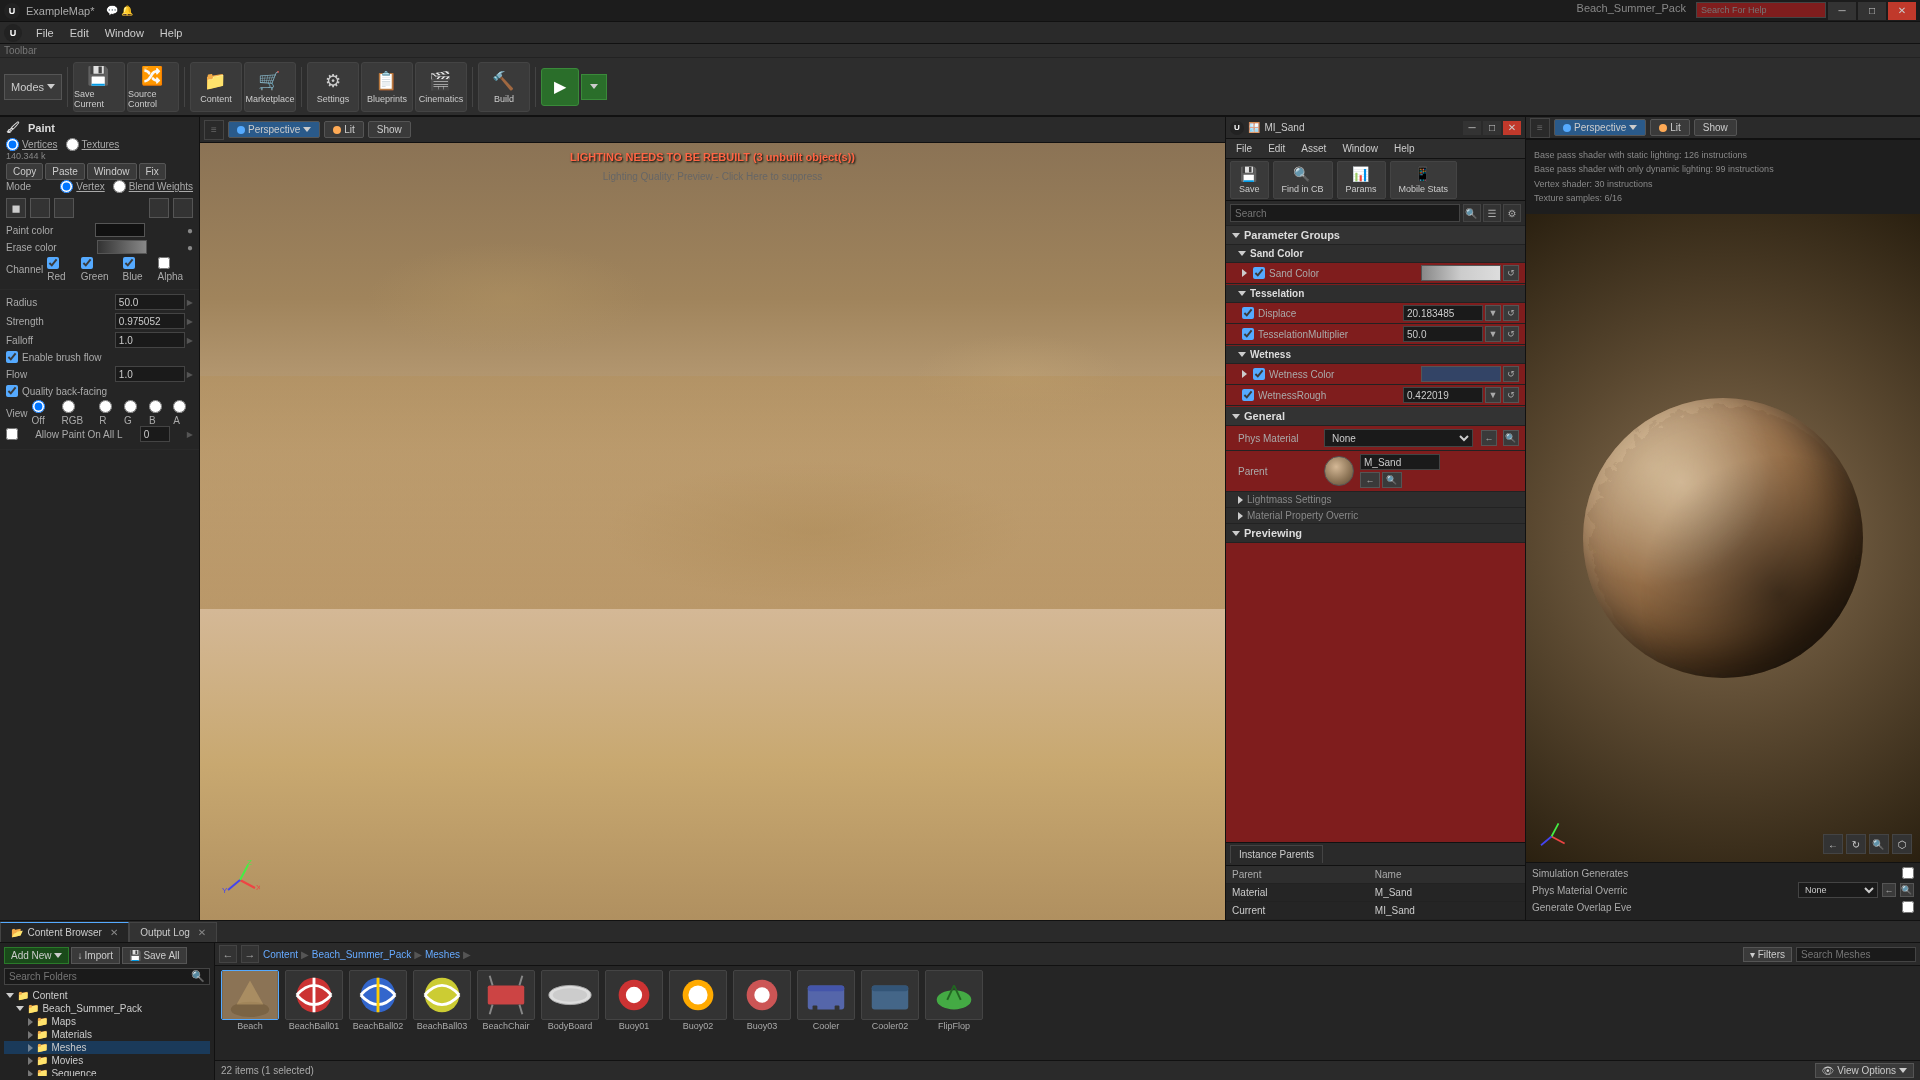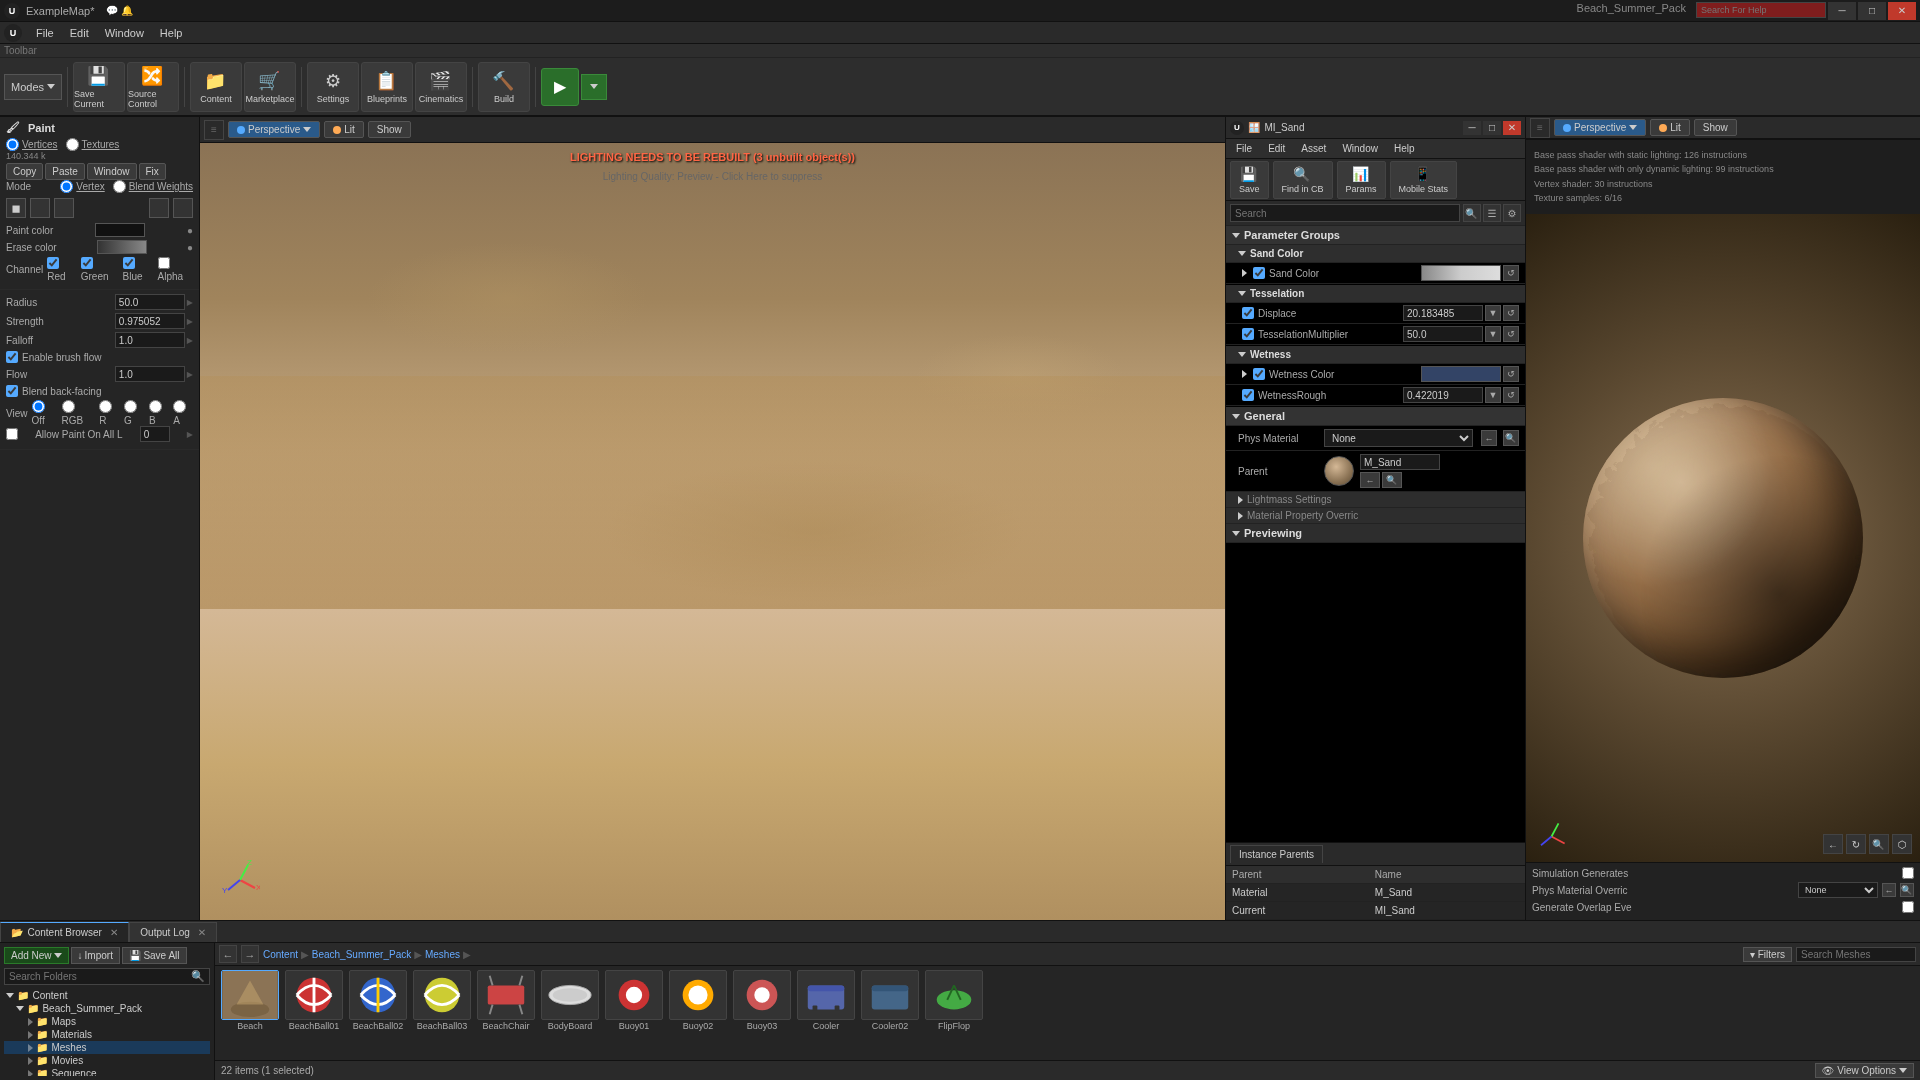--- a/index.html
+++ b/index.html
@@ -434,21 +434,21 @@
       display: flex;
       align-items: center;
       justify-content: center;
       cursor: pointer;
       font-size: 10px;
       color: #aaa;
     }
     .params-panel {
       flex: 1;
       overflow-y: auto;
-      background: #000000;
+      background: #7f1d1d;
     }
     .param-group {
       margin-bottom: 1px;
     }
     .param-group-header {
       background: #333;
       padding: 3px 6px;
       cursor: pointer;
       display: flex;
       align-items: center;
@@ -1144,21 +1144,21 @@
       </div>
       <div class="prop-row">
         <span class="prop-name">Flow</span>
         <div class="prop-value">
           <input class="prop-input" value="1.0" style="">
           <span class="prop-arrow">▶</span>
         </div>
       </div>
       <div class="checkbox-row">
         <input type="checkbox" checked="" class="checkbox-inline" style="">
-        <span>Blend back-facing</span>
+        <span>Quality back-facing</span>
       </div>
       <div class="view-row">
         <span>View</span>
         <label><input type="radio" name="view" checked="" style=""> Off</label>
         <label><input type="radio" name="view" style=""> RGB</label>
         <label><input type="radio" name="view" style=""> R</label>
         <label><input type="radio" name="view" style=""> G</label>
         <label><input type="radio" name="view" style=""> B</label>
         <label><input type="radio" name="view" style=""> A</label>
       </div>

